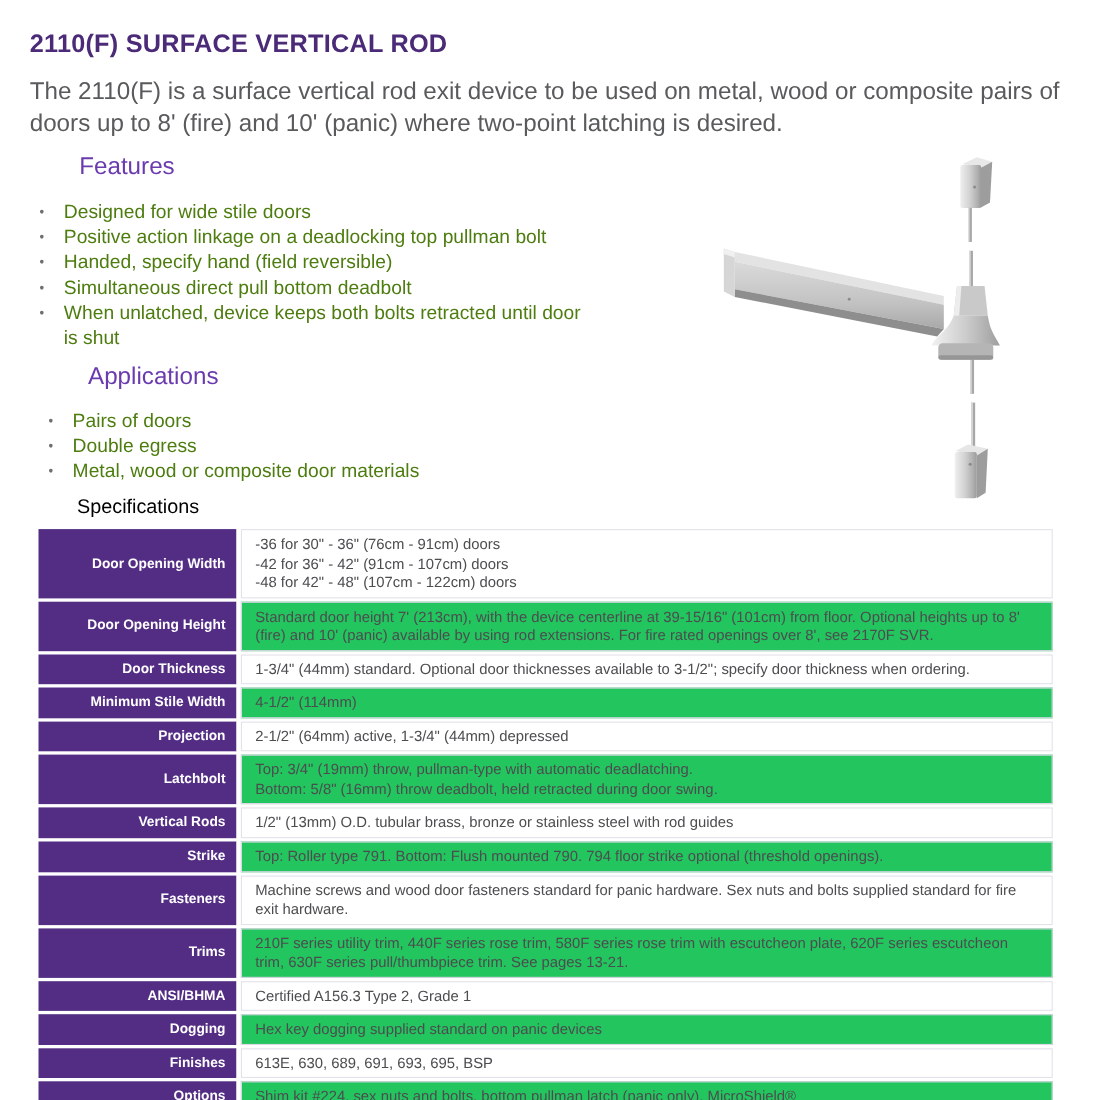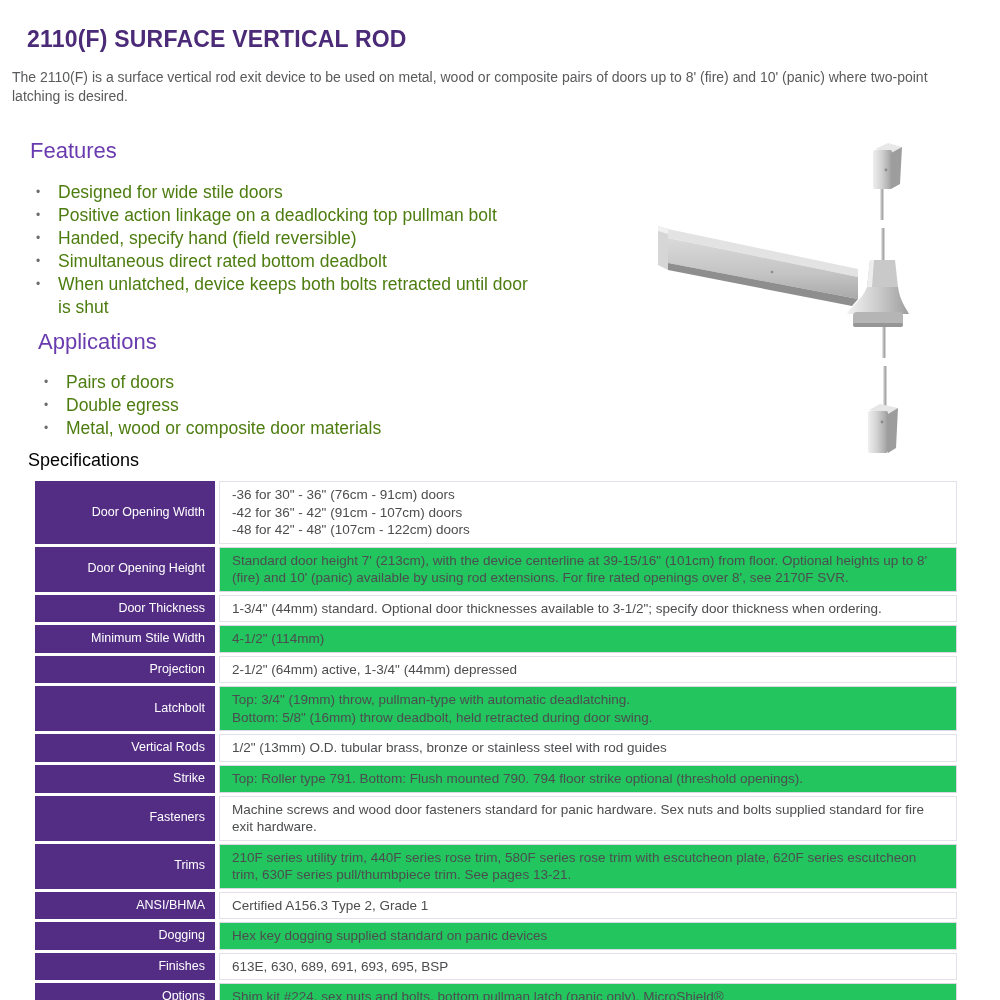--- a/index.html
+++ b/index.html
@@ -3,40 +3,40 @@
 <meta charset="utf-8">
 <style>
   * { margin:0; padding:0; box-sizing:border-box; }
   html,body { width:1000px; height:1000px; background:#ffffff;
               font-family:"Liberation Sans", sans-serif; overflow:hidden; }
   .page { position:relative; width:1000px; height:888px; background:#fff; }
 
   .title { position:absolute; left:27px; top:26px;
            font-size:23px; font-weight:bold; letter-spacing:0.2px; color:#4b2a78; }
 
-  .desc  { position:absolute; left:12px; top:68px; width:952px;
-           font-size:14px; line-height:1.33; color:#595a5c; }
-
-  .sect-h { font-weight:normal; color:#6a3bae; }
+  .desc  { position:absolute; left:27px; top:68px; width:952px;
+           font-size:22px; line-height:1.33; color:#595a5c; }
+
+  .sect-h { font-weight:normal; color:#6a3bae;margin-left:42px; }
   .features-h { position:absolute; left:30px; top:138px; font-size:22px; }
   .apps-h     { position:absolute; left:38px; top:329px; font-size:22px;text-align:right; }
   .specs-h    { position:absolute; left:28px; top:450px; font-size:18px; color:#000000; }
 
   ul.blist { list-style:none; }
   ul.blist li { position:relative; padding-left:28px;
                 font-size:17.5px; line-height:23px; color:#4d7c0f; }
   ul.blist li::before { content:"•"; position:absolute; left:6px; top:0;
                         font-size:12px; line-height:23px; color:#6d6e71; }
   .features-list { position:absolute; left:30px; top:181px; width:505px; }
   .apps-list     { position:absolute; left:38px; top:371px; width:505px; }
 
   .spec-table { position:absolute; left:35px; top:481px; width:922px; }
   .spec-row { display:flex; align-items:stretch; margin-bottom:3px; }
   .spec-label { flex:0 0 180px; background:#532d84; color:#ffffff;
-                font-size:12.5px; font-weight:normal; text-align:right;
+                font-size:12.5px; font-weight:bold; text-align:right;
                 display:flex; align-items:center; justify-content:flex-end;
                 padding:4px 10px 4px 6px; min-height:26px; line-height:1.25; }
   .spec-gap { flex:0 0 4px; background:#ffffff; }
   .spec-value { flex:1 1 auto; font-size:13.5px; color:#4c4d4f; line-height:1.3;
                 display:flex; align-items:center; padding:4px 10px 4px 12px;
                 white-space:pre-line; min-height:26px;
                 background:#ffffff; border:1px solid #e4e1ea; }
   .spec-row.alt .spec-value { background:#22c55e; border:1px solid #dcd6e6; }
 
   .product { position:absolute; left:612px; top:122px; width:388px; height:352px; }
@@ -111,21 +111,21 @@
       <rect x="256" y="289" width="20" height="42" rx="2" fill="url(#metalV)"></rect>
       <circle cx="270" cy="300" r="1.4" fill="#8b8b8b"></circle>
     </g>
   </svg>
 
   <h2 class="sect-h features-h">Features</h2>
   <ul class="blist features-list">
     <li>Designed for wide stile doors</li>
     <li>Positive action linkage on a deadlocking top pullman bolt</li>
     <li>Handed, specify hand (field reversible)</li>
-    <li>Simultaneous direct rated bottom deadbolt</li>
+    <li>Simultaneous direct pull bottom deadbolt</li>
     <li>When unlatched, device keeps both bolts retracted until door is shut</li>
   </ul>
 
   <h2 class="sect-h apps-h">Applications</h2>
   <ul class="blist apps-list">
     <li>Pairs of doors</li>
     <li>Double egress</li>
     <li>Metal, wood or composite door materials</li>
   </ul>
 

